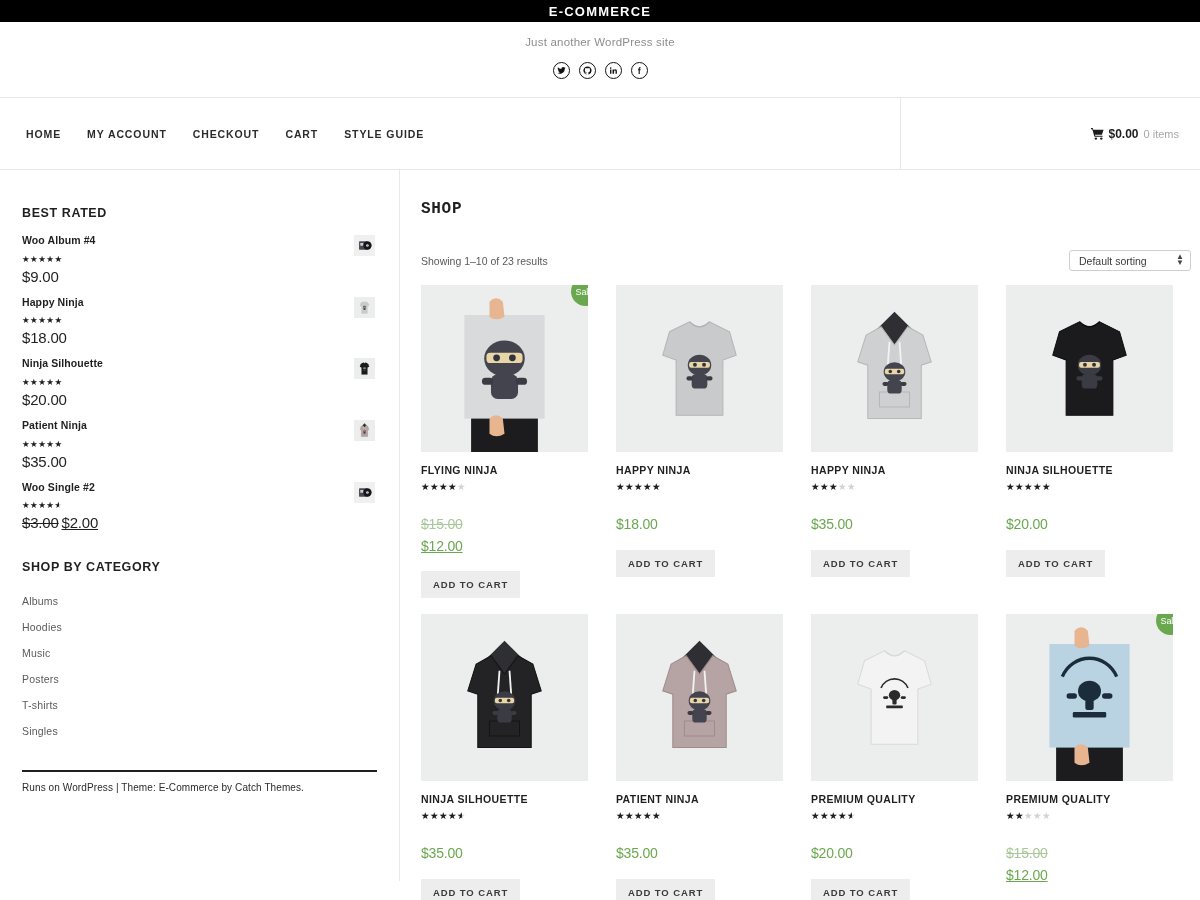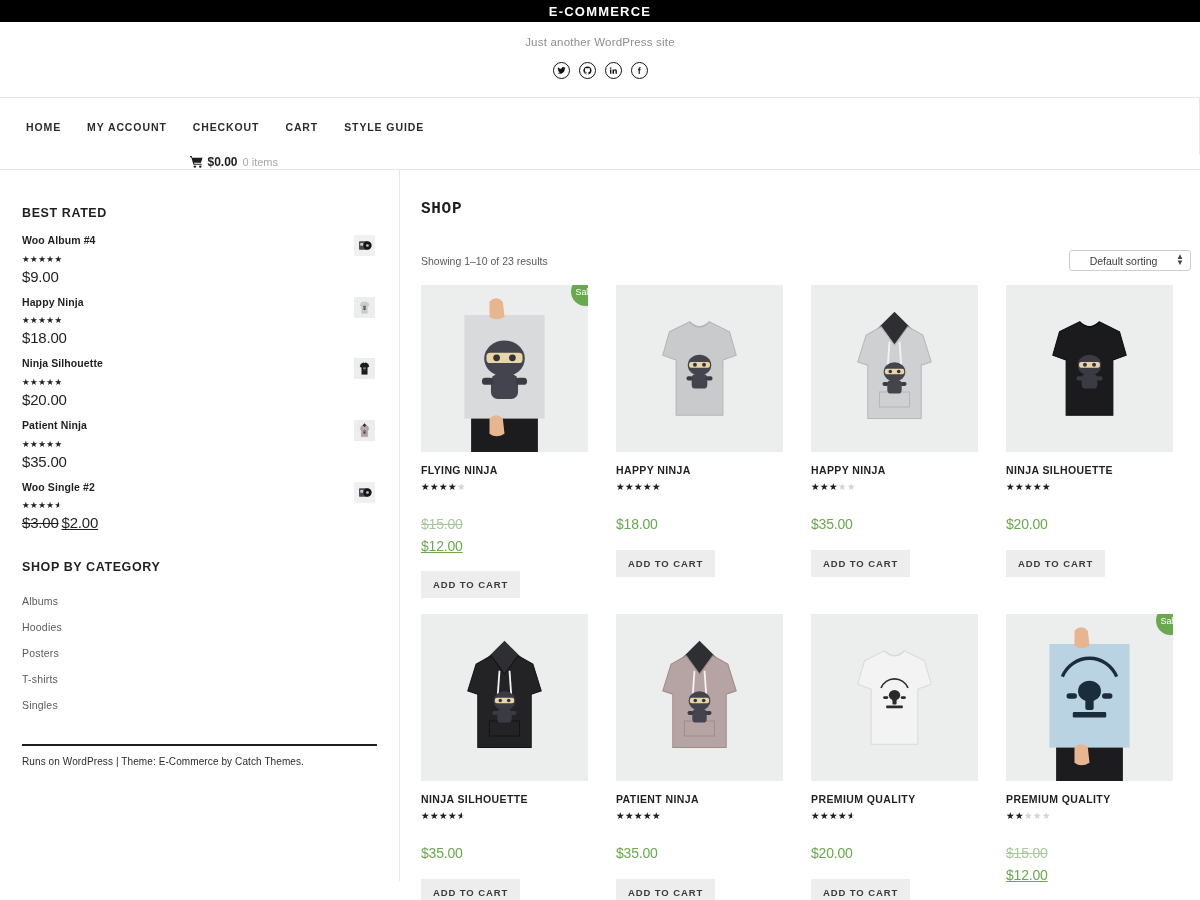--- a/index.html
+++ b/index.html
@@ -32,21 +32,21 @@
     width: 17px; height: 17px; border-radius: 50%;
     border: 1.6px solid #111;
     display: flex; align-items: center; justify-content: center;
     color: #111; cursor: pointer; background: #fff;
   }
   .social-icon svg { display: block; }
 
   
   .navbar {
     border-top: 1px solid #e8e8e8; border-bottom: 1px solid #e8e8e8;
-    height: 73px; display: flex; align-items: stretch; flex-direction: column;
+    height: 73px; display: flex; align-items: stretch;
   }
   .nav-left {
     flex: 1 1 auto; display: flex; align-items: center;
     padding-left: 26px; gap: 26px;
     border-right: 1px solid #e8e8e8;
   }
   .nav-link {
     font-size: 10.5px; font-weight: 700; letter-spacing: .9px;
     text-transform: uppercase; color: #2b2b2b;
     text-decoration: none; cursor: pointer; white-space: nowrap;
@@ -127,21 +127,20 @@
     margin-top: 32px; padding-right: 9px;
   }
   .result-count { font-size: 10.5px; color: #5a5a5a; }
   .orderby {
     font-size: 10.5px; color: #3a3a3a; background: #fff;
     border: 1px solid #cfcfcf; border-radius: 3px;
     padding: 3px 22px 3px 9px; width: 122px; height: 21px;
     appearance: none; -webkit-appearance: none;
     font-family: "Liberation Sans", sans-serif; cursor: pointer;
     position: relative;
-    text-align: center;
   }
   .select-wrap { position: relative; display: inline-block; }
   .select-arrows {
     position: absolute; right: 7px; top: 50%; transform: translateY(-50%);
     font-size: 8px; color: #444; pointer-events: none; line-height: .85;
     display: flex; flex-direction: column;
   }
 
   .products {
     display: grid; grid-template-columns: repeat(4, 167px);
@@ -321,20 +320,21 @@
                 <path d="M30 38 h14 v13 h-14z" fill="#cfcfd4"></path>
               </g>
             </svg>
           </div></li>
       </ul>
 
     <div class="widget-title">SHOP BY CATEGORY</div>
     <ul class="cat-list" id="cat-list">
         <li>Albums</li>
         <li>Hoodies</li>
+        <li>Music</li>
         <li>Posters</li>
         <li>T-shirts</li>
         <li>Singles</li>
       </ul>
 
     <div class="sidebar-rule"></div>
     <div class="colophon">Runs on WordPress | Theme: E-Commerce by Catch Themes.</div>
   </aside>
 
   <main class="main">

